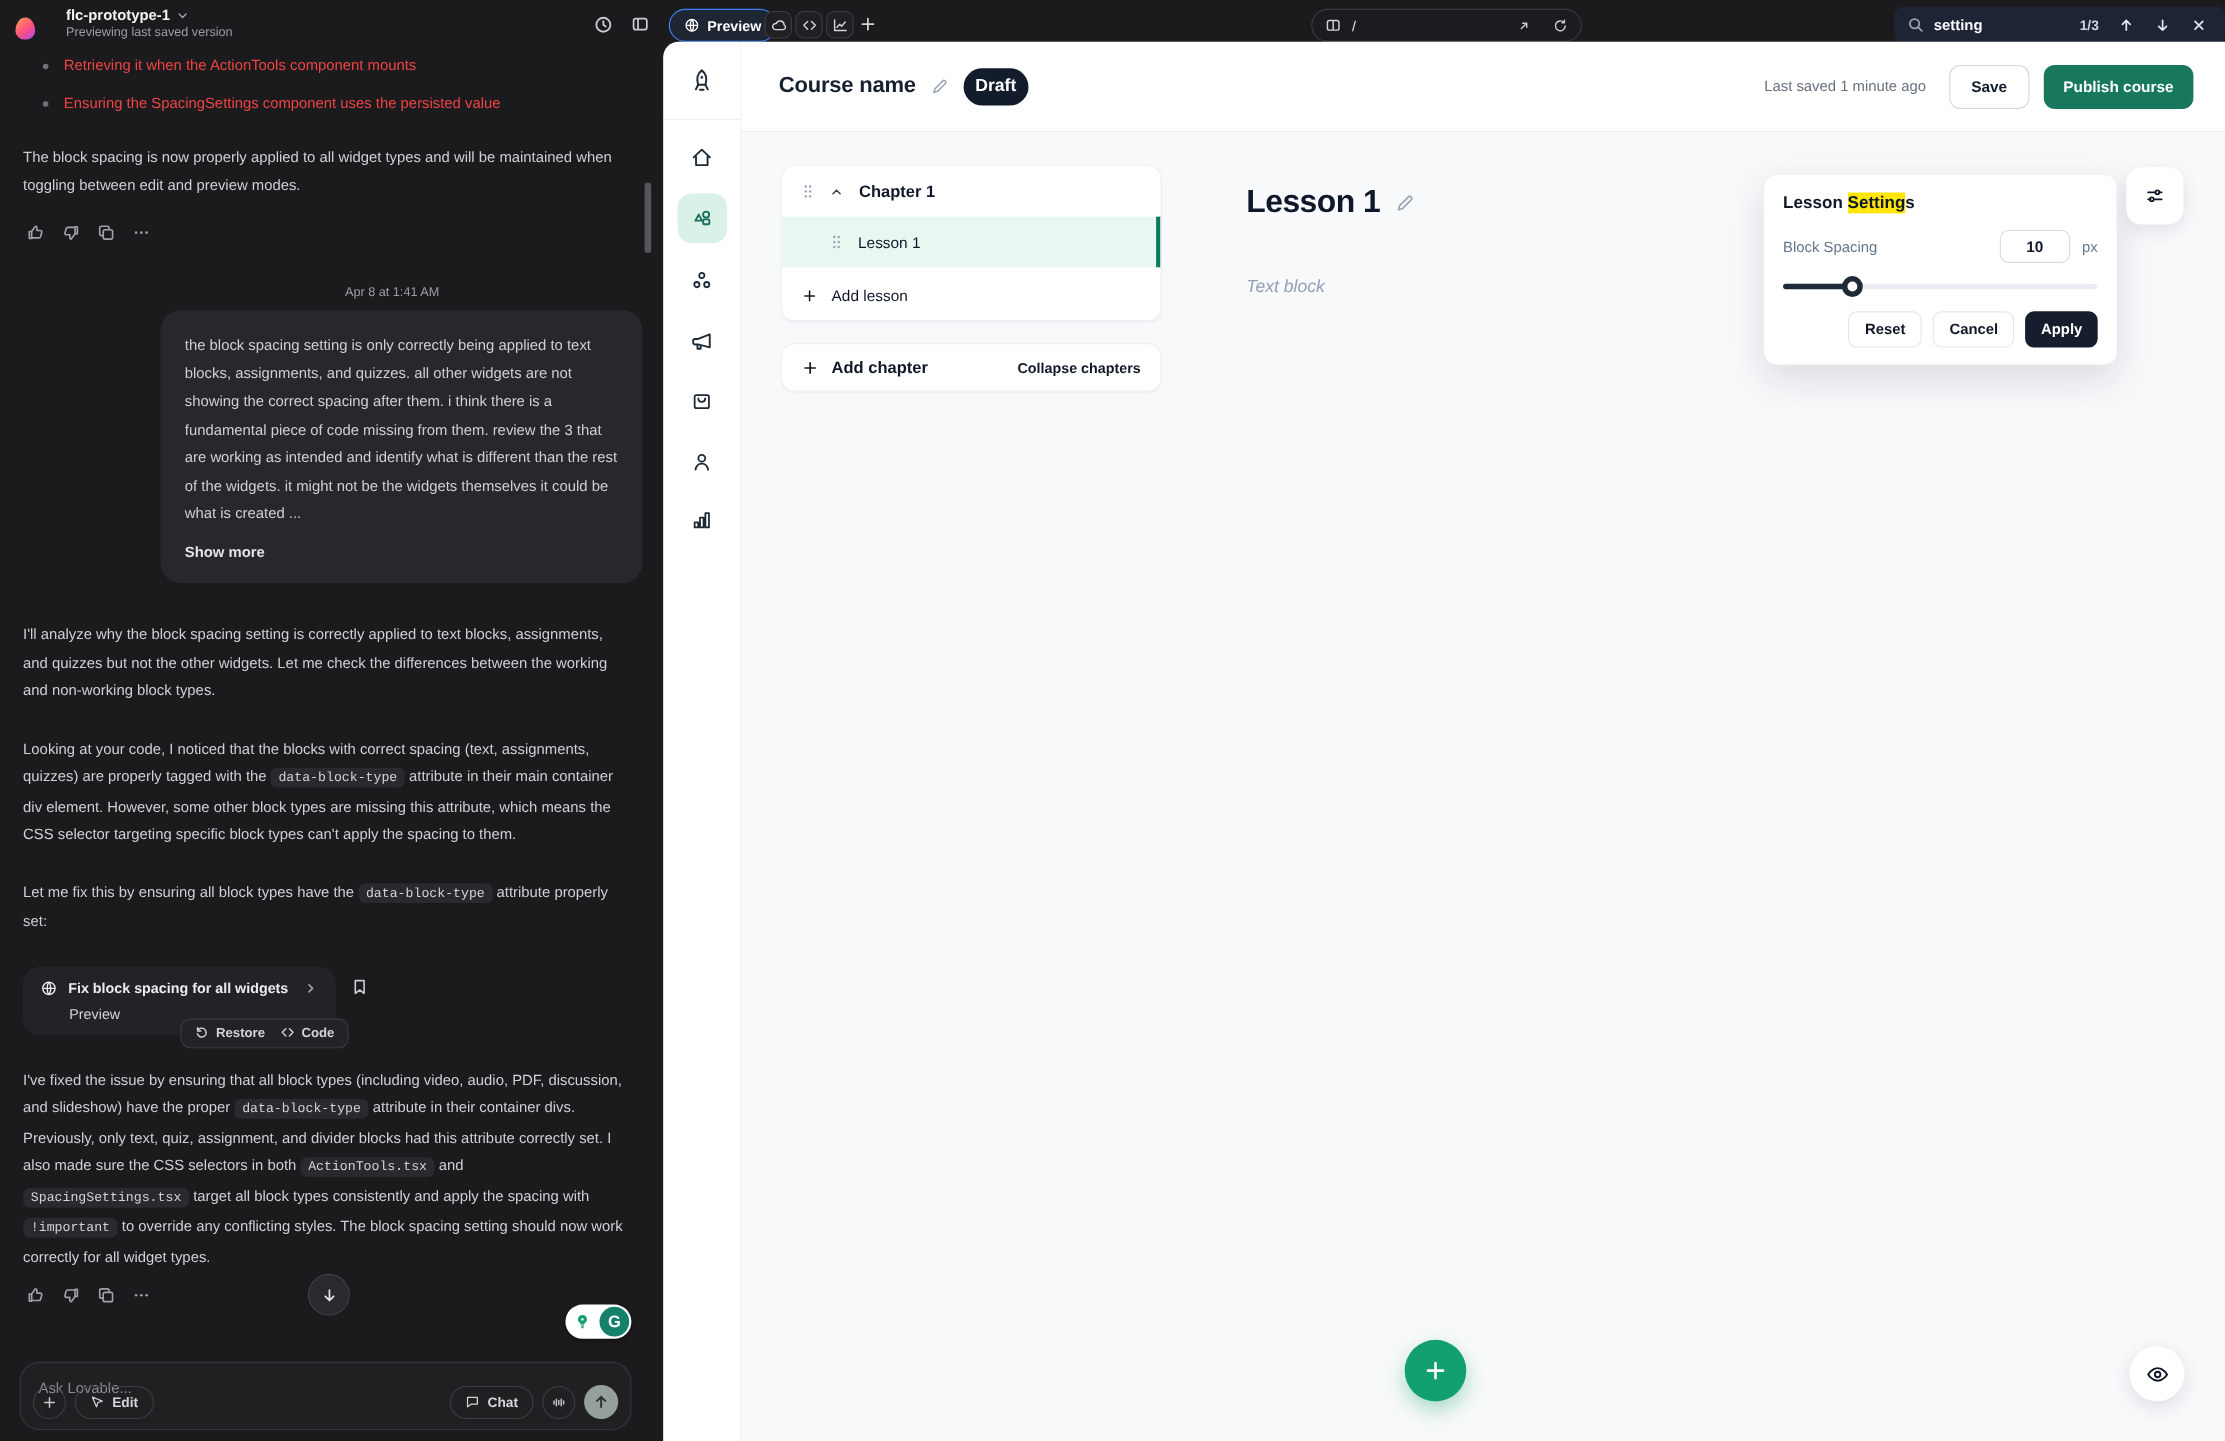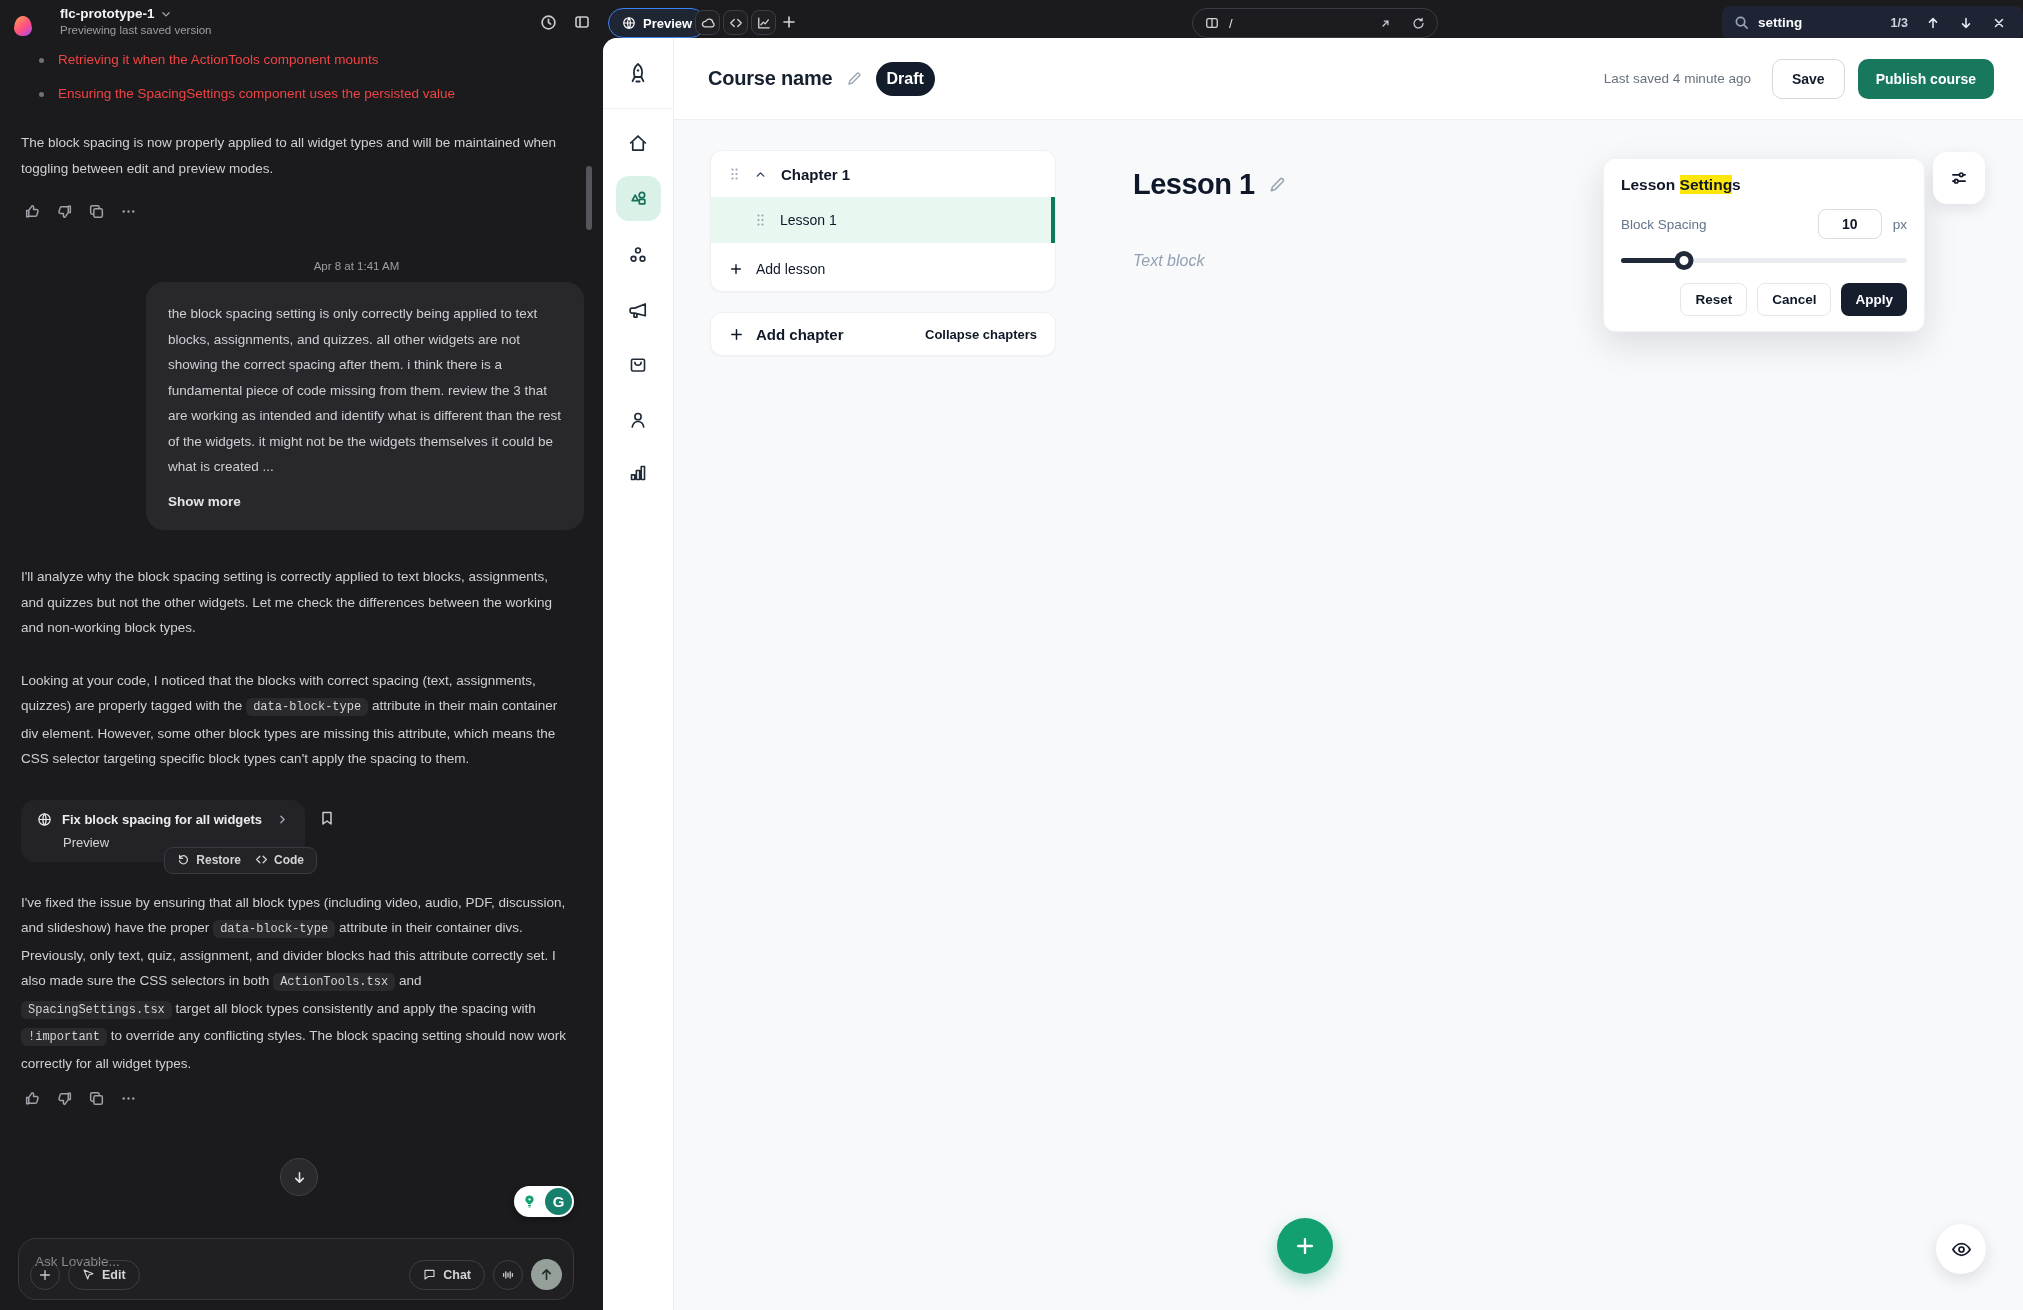--- a/index.html
+++ b/index.html
@@ -276,20 +276,21 @@
 
       <div class="timestamp">Apr 8 at 1:41 AM</div>
 
       <div class="bubble">
         <span>the block spacing setting is only correctly being applied to text blocks, assignments, and quizzes. all other widgets are not showing the correct spacing after them. i think there is a fundamental piece of code missing from them. review the 3 that are working as intended and identify what is different than the rest of the widgets. it might not be the widgets themselves it could be what is created ...</span>
         <div class="show-more">Show more</div>
       </div>
 
       <p class="para p2">I'll analyze why the block spacing setting is correctly applied to text blocks, assignments, and quizzes but not the other widgets. Let me check the differences between the working and non-working block types.</p>
       <p class="para p3"><span>Looking at your code, I noticed that the blocks with correct spacing (text, assignments, quizzes) are properly tagged with the </span><code>data-block-type</code><span> attribute in their main container div element. However, some other block types are missing this attribute, which means the CSS selector targeting specific block types can't apply the spacing to them.</span></p>
+      <p class="para p4"><span>Let me fix this by ensuring all block types have the </span><code>data-block-type</code><span> attribute properly set:</span></p>
 
       <div class="tool-wrap">
         <div class="tool-card">
           <div class="tool-row1">
             <span>
               <svg width="15" height="15" viewBox="0 0 16 16" fill="none" stroke="#ececf0" stroke-width="1.3">
                   <circle cx="8" cy="8" r="6"></circle>
                   <path d="M2 8h12M8 2c2.2 2 2.2 10 0 12M8 2c-2.2 2-2.2 10 0 12"></path>
                 </svg>
             </span>
@@ -478,21 +479,21 @@
 
     <div class="pv-header">
       <span class="pv-title">Course name</span>
       <span class="pencil">
         <svg width="17" height="17" viewBox="0 0 16 16" fill="none" stroke="currentColor" stroke-width="1.3" stroke-linejoin="round">
             <path d="M2.8 13.2l.9-3.1 6.8-6.8a1.3 1.3 0 0 1 1.8 0l.4.4a1.3 1.3 0 0 1 0 1.8l-6.8 6.8z"></path>
           </svg>
       </span>
       <span class="badge">Draft</span>
       <span class="hdr-spacer"></span>
-      <span class="last-saved">Last saved 4 minute ago</span>
+      <span class="last-saved">Last saved 1 minute ago</span>
       <button class="btn-outline">Save</button>
       <button class="btn-publish">Publish course</button>
     </div>
 
     <div class="card outline-card">
       <div class="chap-row">
         <span class="drag">
           <svg width="11" height="14" viewBox="0 0 10 14" fill="currentColor">
               <circle cx="3" cy="2.5" r="1.1"></circle>
               <circle cx="7" cy="2.5" r="1.1"></circle>

